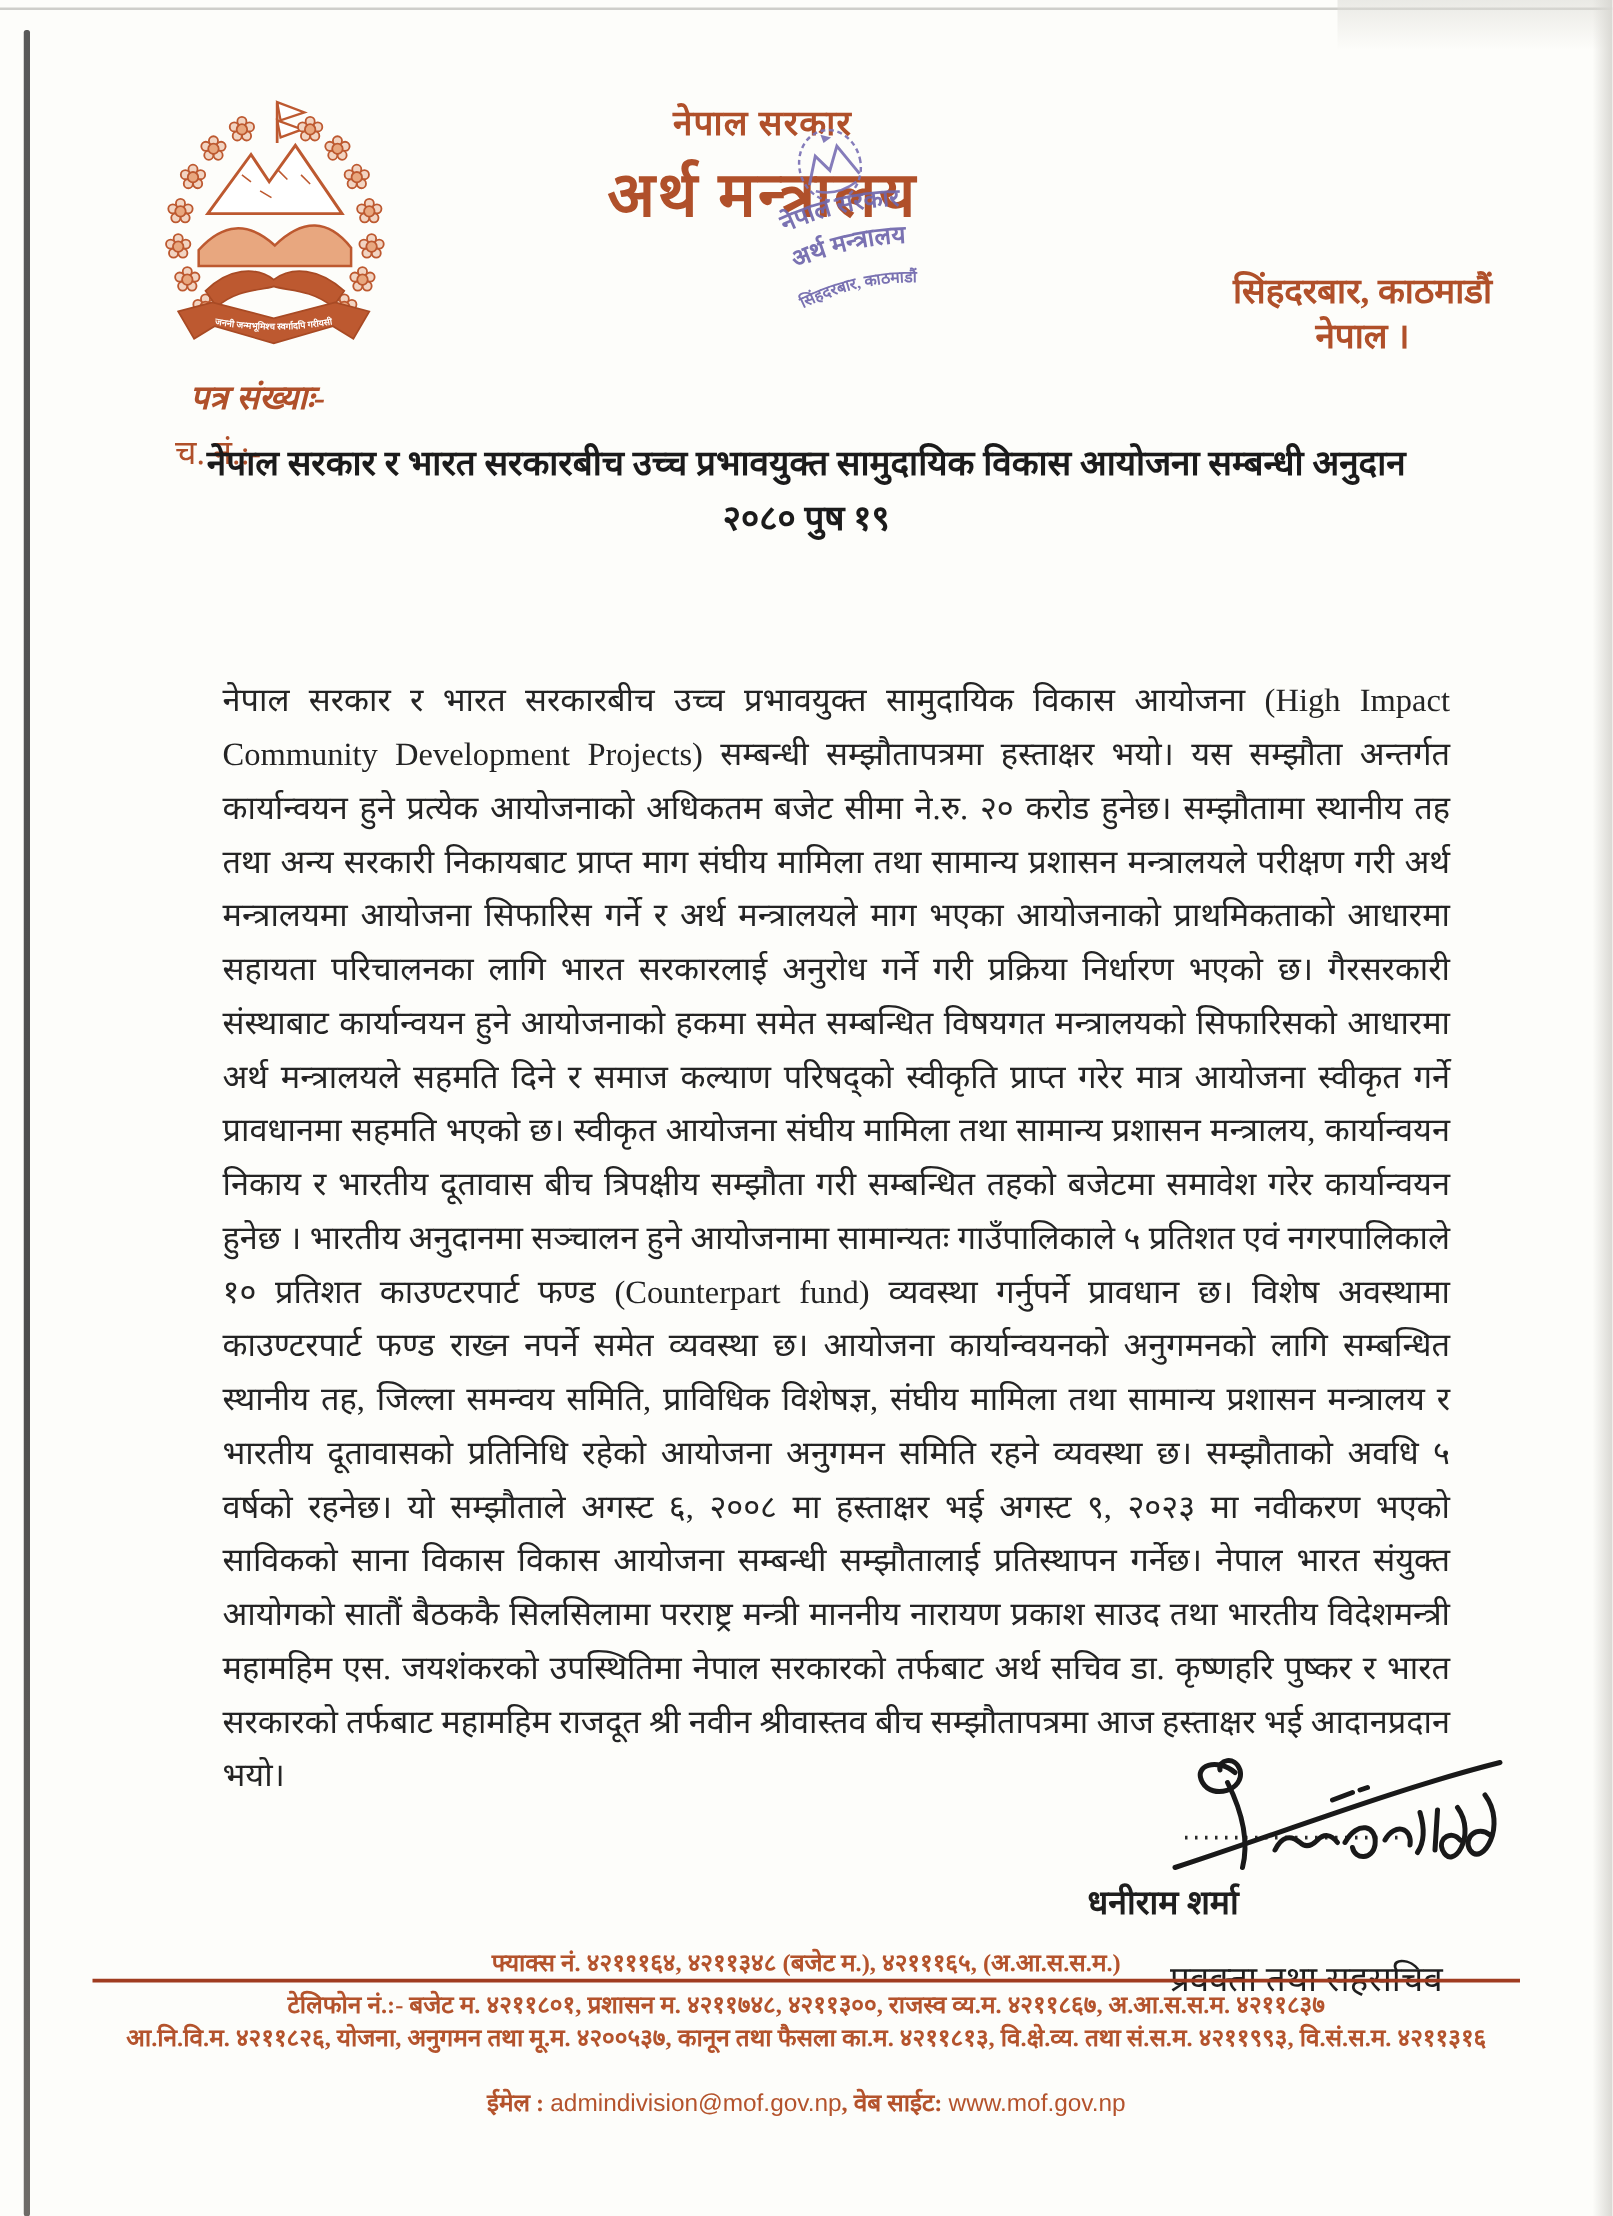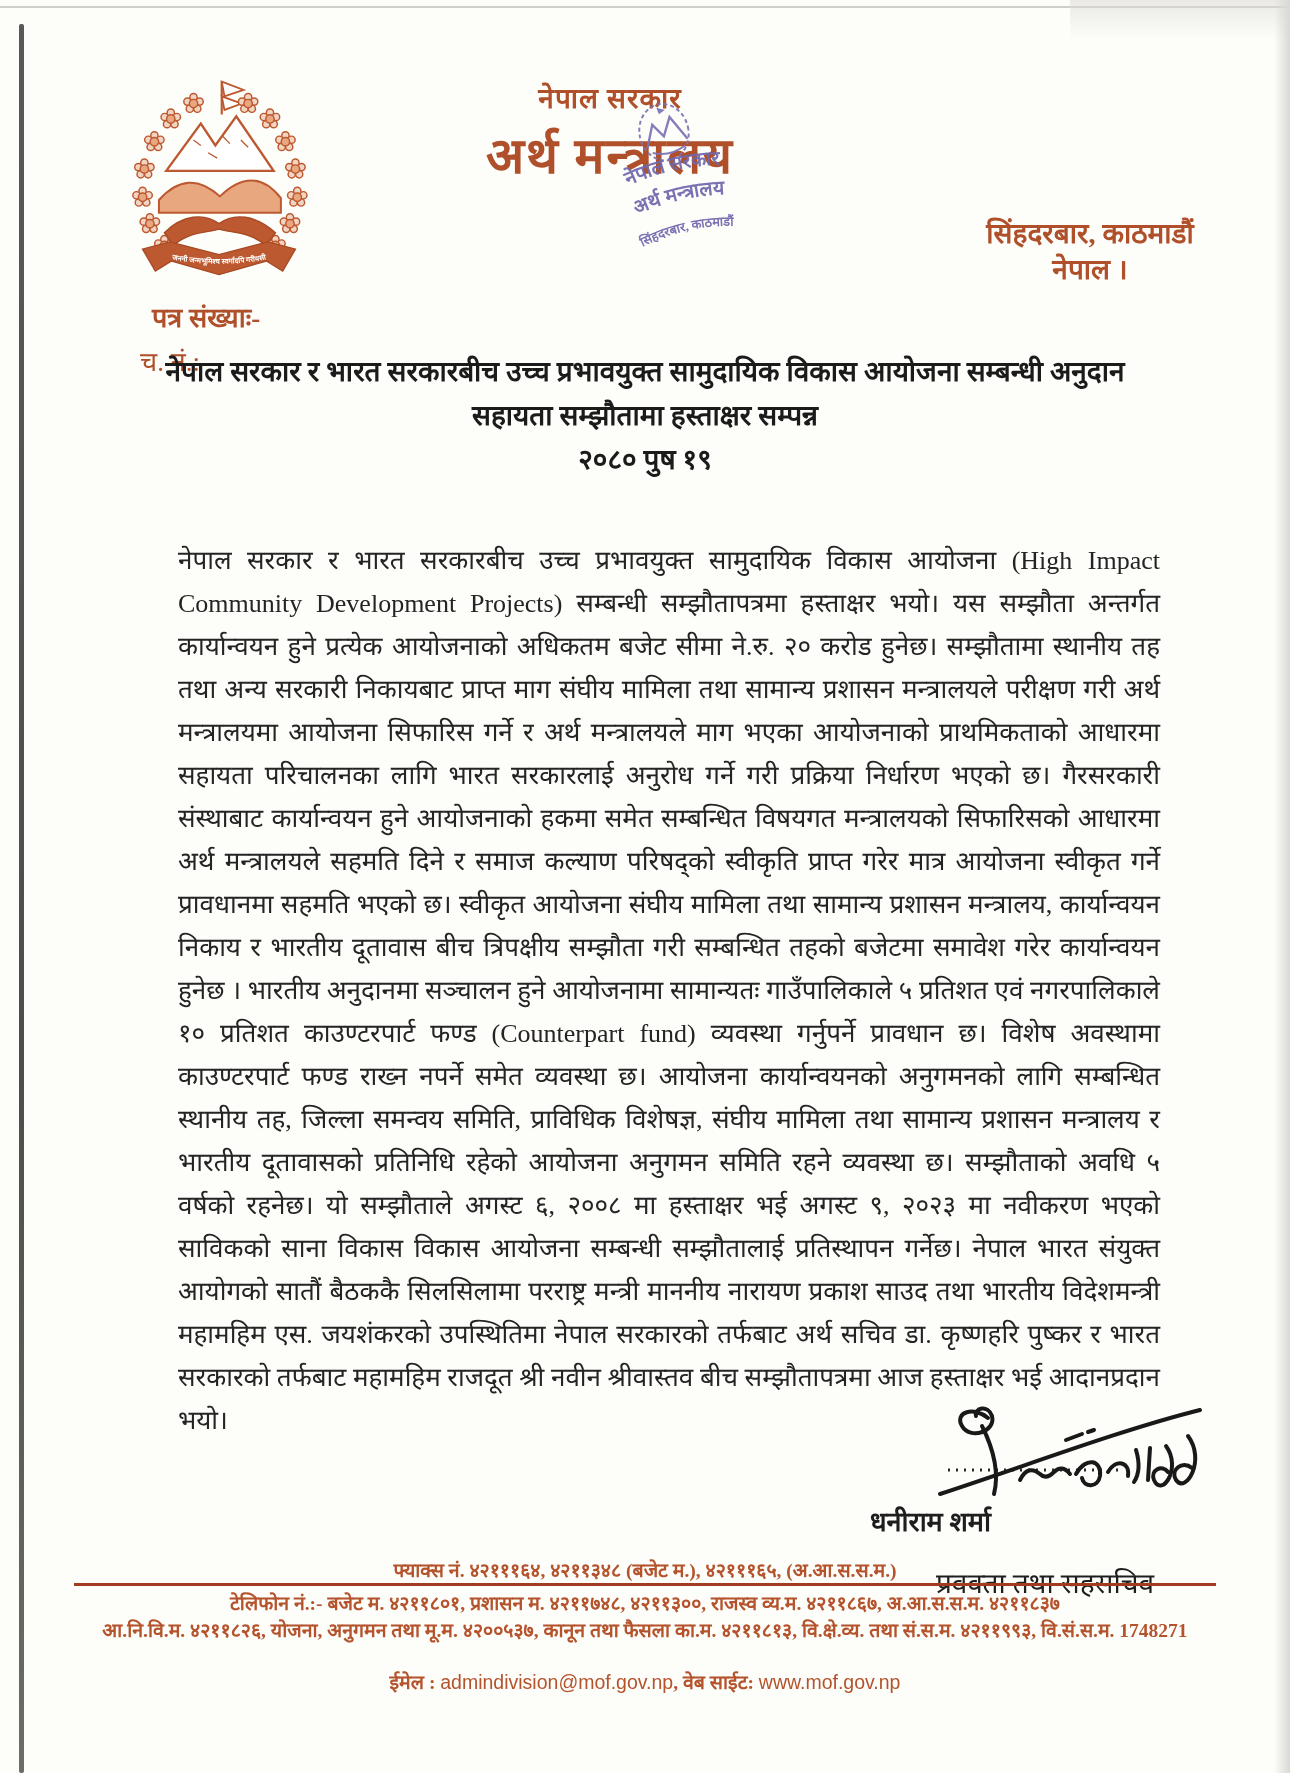--- a/index.html
+++ b/index.html
@@ -18,21 +18,21 @@
     background:linear-gradient(180deg,#dddcd7,rgba(221,220,215,0));opacity:.6;}
 
   
   .emblem{position:absolute;left:128px;top:76px;width:182px;height:228px;}
   .head-center{position:absolute;left:448px;top:78px;width:324px;text-align:center;color:#b0502a;}
   .govt-line{font-size:28px;font-weight:700;letter-spacing:1px;}
   .ministry-line{font-size:50px;font-weight:700;margin-top:4px;letter-spacing:2px;}
   .stamp{position:absolute;left:577px;top:94px;width:196px;height:172px;transform:rotate(-13deg);opacity:.92;}
   .head-address{position:absolute;left:950px;top:216px;width:280px;text-align:center;
     color:#b0502a;font-size:28px;font-weight:700;line-height:36px;}
-  .ref-line{position:absolute;left:152px;top:298px;color:#b0502a;font-size:27px;font-weight:700;}
+  .ref-line{position:absolute;left:152px;top:298px;color:#b0502a;font-size:27px;font-weight:700;font-style:italic;}
   .ch-line{position:absolute;left:140px;top:342px;color:#b0502a;font-size:27px;font-weight:400;}
 
   
   .title-block{position:absolute;left:0;top:350px;width:100%;text-align:center;
     color:#1b1b1b;font-size:28px;font-weight:700;line-height:44px;}
 
   
   .body-text{position:absolute;left:178px;top:539px;width:982px;
     color:#242424;font-size:26px;line-height:43px;text-align:justify;}
 
@@ -131,21 +131,20 @@
   <div class="head-address">
     <div>सिंहदरबार, काठमाडौं</div>
     <div>नेपाल ।</div>
   </div>
 
   <div class="ref-line">पत्र संख्याः-</div>
   <div class="ch-line">च. नं.:-</div>
 
   <div class="title-block">
     <div>नेपाल सरकार र भारत सरकारबीच उच्च प्रभावयुक्त सामुदायिक विकास आयोजना सम्बन्धी अनुदान</div>
-    <div>सहायता सम्झौतामा हस्ताक्षर सम्पन्न</div>
     <div>२०८० पुष १९</div>
   </div>
 
   <div class="body-text">नेपाल सरकार र भारत सरकारबीच उच्च प्रभावयुक्त सामुदायिक विकास आयोजना (High Impact Community Development Projects) सम्बन्धी सम्झौतापत्रमा हस्ताक्षर भयो।  यस सम्झौता अन्तर्गत कार्यान्वयन हुने प्रत्येक आयोजनाको अधिकतम बजेट सीमा ने.रु. २० करोड हुनेछ।  सम्झौतामा स्थानीय तह तथा अन्य सरकारी निकायबाट प्राप्त माग संघीय मामिला तथा सामान्य प्रशासन मन्त्रालयले परीक्षण गरी अर्थ मन्त्रालयमा आयोजना सिफारिस गर्ने र अर्थ मन्त्रालयले माग भएका आयोजनाको  प्राथमिकताको आधारमा सहायता परिचालनका लागि भारत सरकारलाई अनुरोध गर्ने गरी प्रक्रिया निर्धारण भएको छ। गैरसरकारी संस्थाबाट कार्यान्वयन हुने आयोजनाको हकमा समेत सम्बन्धित विषयगत मन्त्रालयको सिफारिसको आधारमा अर्थ मन्त्रालयले सहमति दिने र समाज कल्याण परिषद्को स्वीकृति प्राप्त गरेर मात्र आयोजना स्वीकृत गर्ने प्रावधानमा सहमति भएको छ।  स्वीकृत आयोजना संघीय मामिला तथा सामान्य प्रशासन मन्त्रालय, कार्यान्वयन निकाय र भारतीय दूतावास बीच त्रिपक्षीय सम्झौता गरी सम्बन्धित तहको बजेटमा समावेश गरेर कार्यान्वयन हुनेछ ।  भारतीय अनुदानमा सञ्चालन हुने आयोजनामा सामान्यतः गाउँपालिकाले ५ प्रतिशत एवं नगरपालिकाले १० प्रतिशत काउण्टरपार्ट फण्ड (Counterpart fund) व्यवस्था गर्नुपर्ने प्रावधान छ।  विशेष अवस्थामा काउण्टरपार्ट फण्ड राख्न नपर्ने समेत व्यवस्था छ। आयोजना कार्यान्वयनको अनुगमनको लागि सम्बन्धित स्थानीय तह, जिल्ला समन्वय समिति, प्राविधिक विशेषज्ञ, संघीय मामिला तथा सामान्य प्रशासन मन्त्रालय र भारतीय दूतावासको प्रतिनिधि रहेको आयोजना अनुगमन समिति रहने व्यवस्था छ।  सम्झौताको अवधि ५ वर्षको रहनेछ।  यो सम्झौताले अगस्ट ६, २००८ मा हस्ताक्षर भई अगस्ट ९, २०२३ मा नवीकरण भएको साविकको साना विकास विकास आयोजना सम्बन्धी सम्झौतालाई प्रतिस्थापन गर्नेछ।  नेपाल भारत संयुक्त आयोगको सातौं बैठककै सिलसिलामा परराष्ट्र मन्त्री माननीय नारायण प्रकाश साउद तथा भारतीय विदेशमन्त्री महामहिम एस. जयशंकरको उपस्थितिमा नेपाल सरकारको तर्फबाट अर्थ सचिव डा. कृष्णहरि पुष्कर र भारत सरकारको तर्फबाट महामहिम राजदूत श्री नवीन श्रीवास्तव बीच सम्झौतापत्रमा आज हस्ताक्षर भई आदानप्रदान भयो।</div>
 
   <div class="sign-block">
     <svg class="sign-svg" viewBox="0 0 360 100" aria-hidden="true">
       <path d="M78,68 H252" stroke="#2a2a2a" stroke-width="3" stroke-dasharray="2,6" fill="none"></path>
       <g stroke="#191919" stroke-width="4" fill="none" stroke-linecap="round" stroke-linejoin="round">
         <path d="M118,16 C104,4 84,10 92,24 C100,38 126,30 122,14 C118,2 104,6 106,14"></path>
@@ -160,16 +159,16 @@
         <path d="M318,34 c18,24 -2,58 -12,44 c-6,-10 6,-20 16,-12"></path>
         <path d="M196,38 l16,-6 M218,30 l6,-2"></path>
       </g>
     </svg>
     <div class="sign-name">धनीराम शर्मा</div>
     <div class="sign-title">प्रवक्ता तथा सहसचिव</div>
   </div>
 
   <div class="footer-rule"></div>
   <div class="fl fl1">टेलिफोन नं.:- बजेट म. ४२११८०१, प्रशासन म. ४२११७४८, ४२११३००, राजस्व व्य.म. ४२११८६७, अ.आ.स.स.म. ४२११८३७</div>
-  <div class="fl fl2">आ.नि.वि.म. ४२११८२६, योजना, अनुगमन तथा मू.म. ४२००५३७, कानून तथा फैसला का.म. ४२११८१३, वि.क्षे.व्य. तथा सं.स.म. ४२११९९३, वि.सं.स.म. 1748271</div>
+  <div class="fl fl2">आ.नि.वि.म. ४२११८२६, योजना, अनुगमन तथा मू.म. ४२००५३७, कानून तथा फैसला का.म. ४२११८१३, वि.क्षे.व्य. तथा सं.स.म. ४२११९९३, वि.सं.स.म. ४२११३१६</div>
   <div class="fl fl3">फ्याक्स नं. ४२१११६४, ४२११३४८ (बजेट म.), ४२१११६५, (अ.आ.स.स.म.)</div>
   <div class="fl fl4"><span>ईमेल : </span><span class="latin">admindivision@mof.gov.np</span><span>, </span><span>वेब साईट: </span><span class="latin">www.mof.gov.np</span></div>
 </div>
 
 </body></html>

